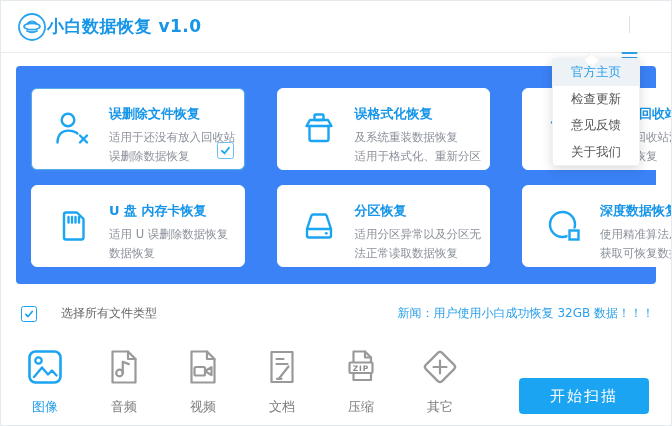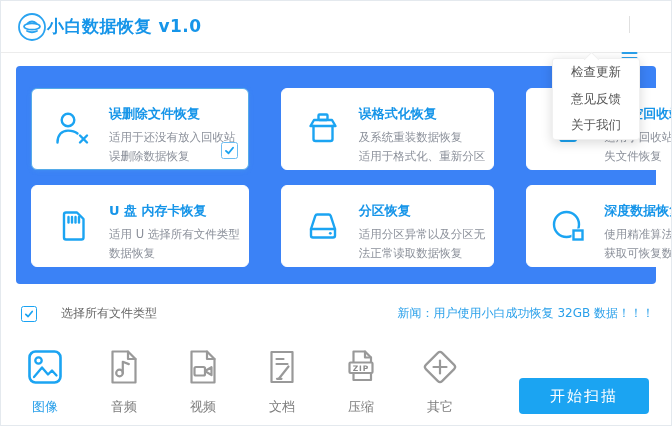--- a/index.html
+++ b/index.html
@@ -187,21 +187,21 @@
         <svg viewBox="0 0 40 40" fill="none" stroke="#1ba4f2" stroke-width="2.4" stroke-linecap="round" stroke-linejoin="round">
           <path d="M13 6.5 h11 l6.5 6.5 v18.5 a2 2 0 0 1 -2 2 h-15.5 a2 2 0 0 1 -2 -2 v-23 a2 2 0 0 1 2 -2 z"></path>
           <path d="M15.5 11 v5.5"></path>
             <path d="M19 11 v5.5"></path>
             <path d="M22.5 11 v5.5"></path>
             <path d="M26 11 v5.5"></path>
         </svg>
       </div>
       <div class="card-text">
         <div class="card-title">U 盘 内存卡恢复</div>
-        <div class="card-desc">适用 U 选择所有文件类型</div>
+        <div class="card-desc">适用 U 误删除数据恢复</div>
         <div class="card-desc">数据恢复</div>
       </div>
     </div>
 
     <div class="card">
       <div class="card-icon">
         <svg viewBox="0 0 40 40" fill="none" stroke="#1ba4f2" stroke-width="2.4" stroke-linecap="round" stroke-linejoin="round">
           <path d="M8 23 L12.3 9.8 a2 2 0 0 1 1.9 -1.3 h11.6 a2 2 0 0 1 1.9 1.3 L32 23 v6.5 a2 2 0 0 1 -2 2 h-20 a2 2 0 0 1 -2 -2 z"></path>
           <path d="M8 23 H32"></path>
           <circle cx="27.3" cy="27.3" r="1.4" fill="#1ba4f2" stroke="none"></circle>
@@ -311,18 +311,19 @@
         </svg>
       </div>
       <div class="type-label">其它</div>
     </div>
   </div>
 
   <button class="scan-button">开始扫描</button>
 
   <div class="dropdown">
     <span class="caret"></span>
+    <div class="menu-item active">官方主页</div>
     <div class="menu-item">检查更新</div>
     <div class="menu-item">意见反馈</div>
     <div class="menu-item">关于我们</div>
   </div>
 
 </div>
 
 </body></html>

